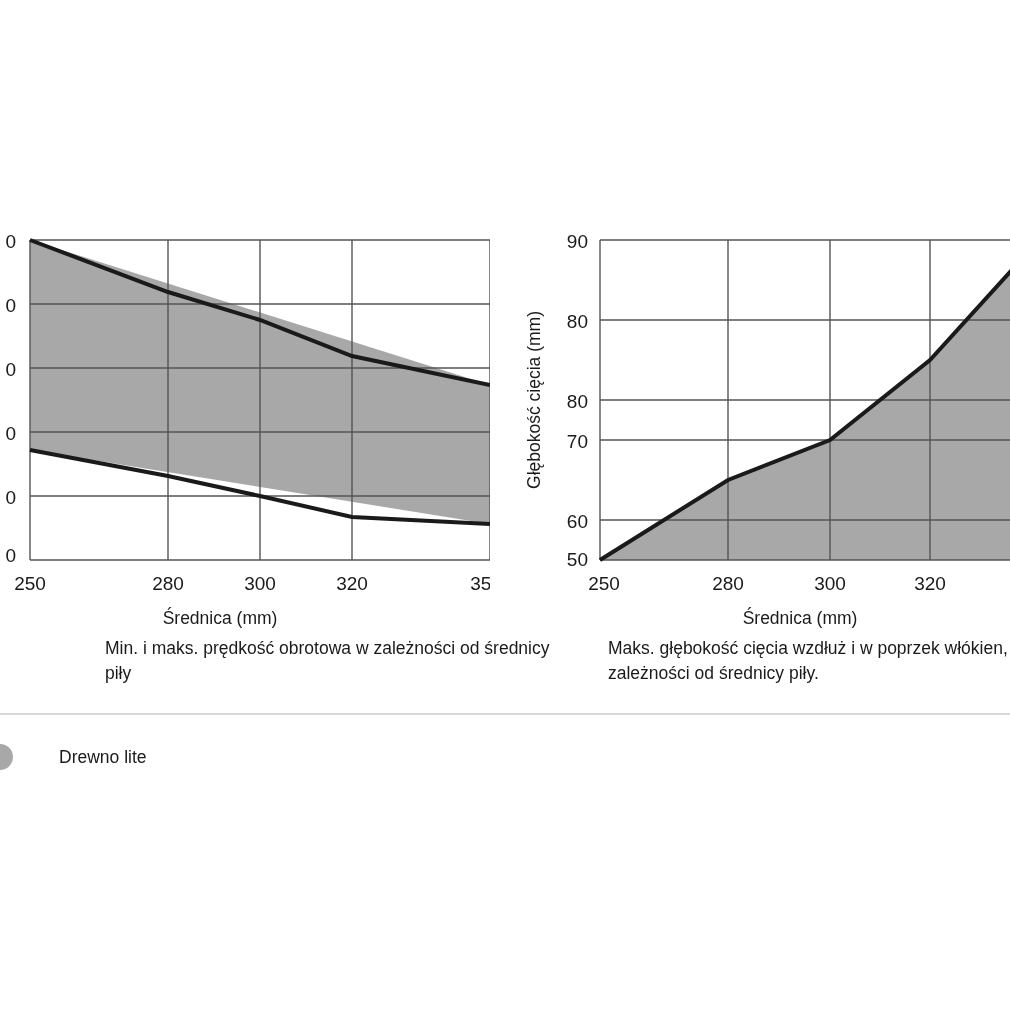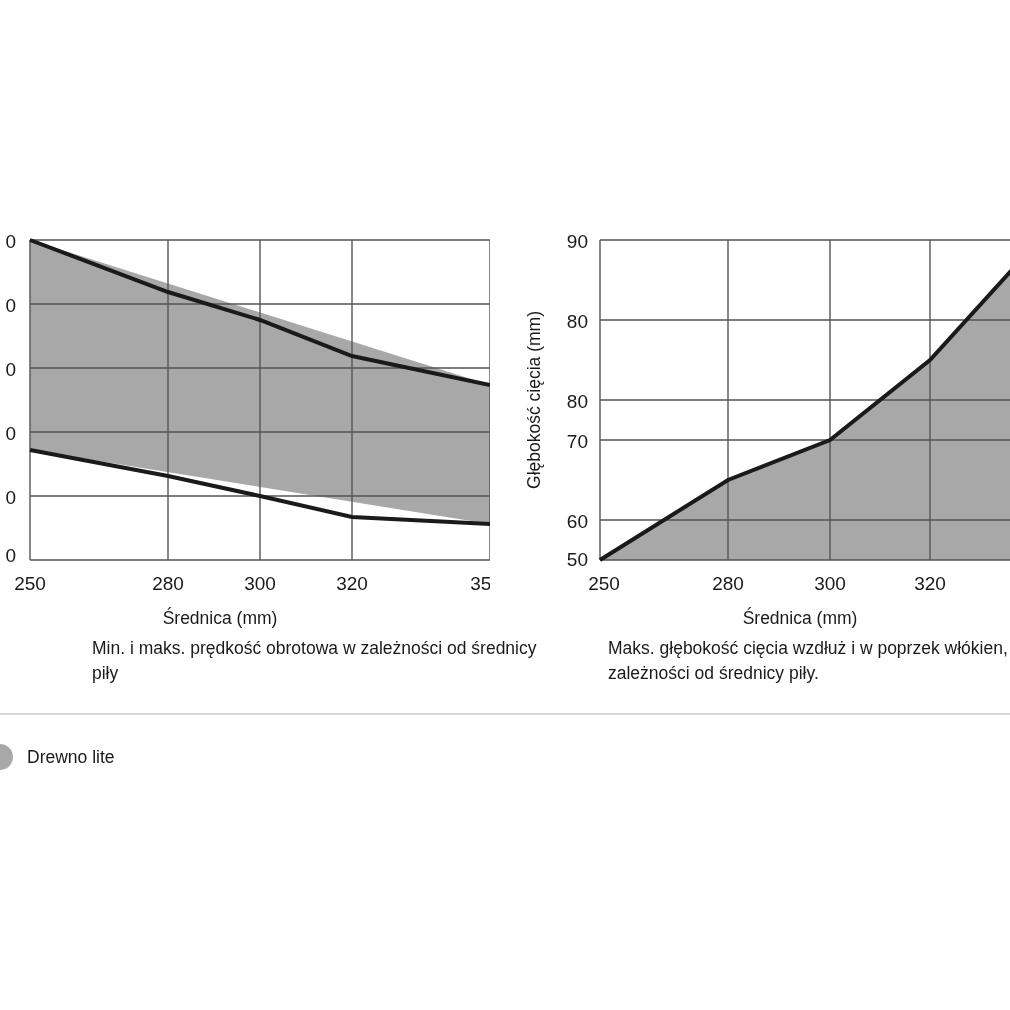--- a/index.html
+++ b/index.html
@@ -36,21 +36,21 @@
   }
 
   .caption {
     font-size: 17.5px;
     line-height: 1.45;
     color: #1a1a1a;
     white-space: pre-line;
   }
   #caption-left {
     position: absolute;
-    left: 92px;
+    left: 105px;
     top: 636px;
     width: 470px;
   }
   #caption-right {
     position: absolute;
     left: 608px;
     top: 636px;
     width: 440px;
   }
 
@@ -64,20 +64,21 @@
   }
 
   .legend-row {
     position: absolute;
     left: 0;
     top: 742px;
     width: 400px;
     height: 30px;
     display: flex;
     align-items: center;
+    gap: 32px;
   }
   .legend-swatch {
     width: 26px;
     height: 26px;
     border-radius: 50%;
     background: #a8a8a8;
     margin-left: -13px;
     flex: 0 0 auto;
   }
   .legend-label {

